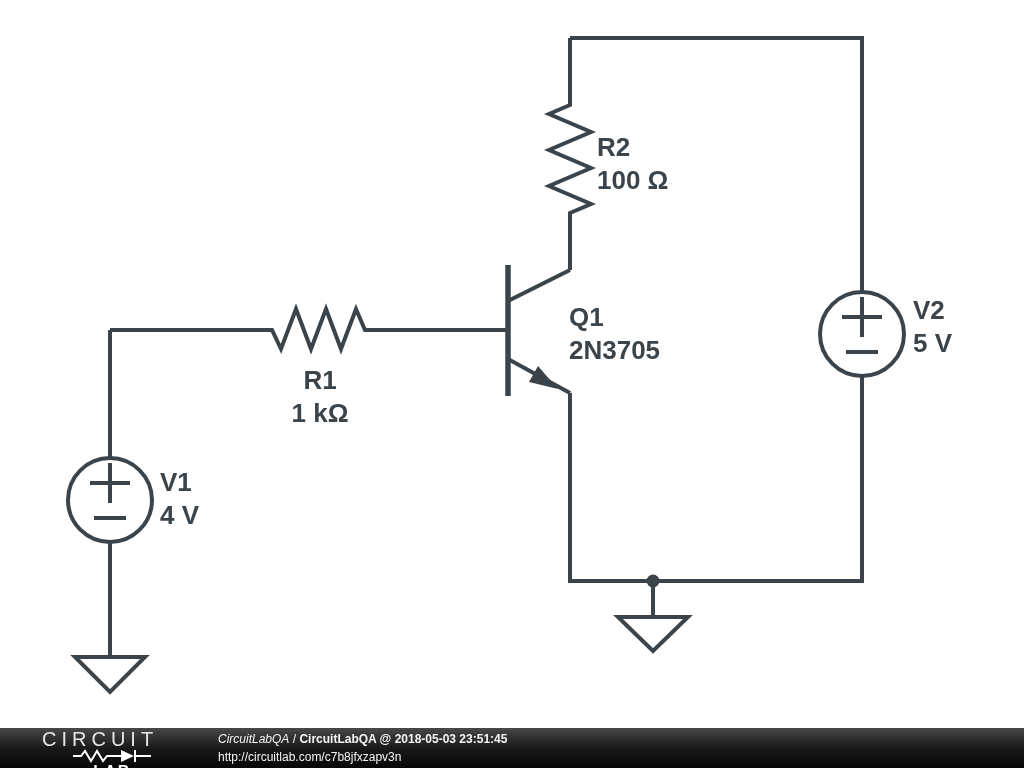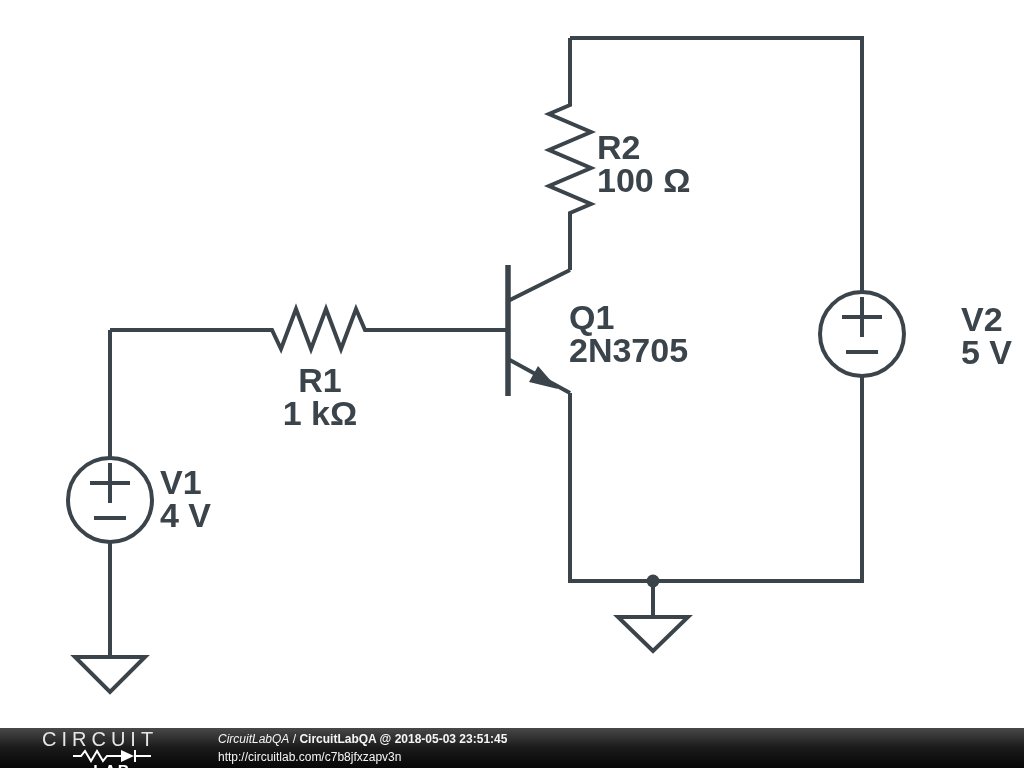--- a/index.html
+++ b/index.html
@@ -4,21 +4,21 @@
 <style>
   html,body{margin:0;padding:0;}
   body{
     width:1024px;height:768px;position:relative;background:#ffffff;
     font-family:"Liberation Sans",sans-serif;overflow:hidden;
   }
   .canvas{position:absolute;inset:0;}
   svg.schem{position:absolute;left:0;top:0;}
   .lbl{
     position:absolute;color:#3b444b;font-weight:bold;
-    font-size:34px;line-height:33px;white-space:nowrap;
+    font-size:26px;line-height:33px;white-space:nowrap;
   }
   .lbl.center{text-align:center;}
   
   .footer{
     position:absolute;left:0;top:728px;width:1024px;height:44px;
     background:linear-gradient(180deg,#484848 0%,#1a1a1a 45%,#030303 100%);
     color:#f5f5f5;
   }
   .logo{position:absolute;left:42px;top:2px;width:140px;}
   .logo-top{
@@ -82,21 +82,21 @@
   <div class="lbl center" style="left:270px;top:364px;width:100px;">
     <div>R1</div>
     <div>1 kΩ</div>
   </div>
 
   <div class="lbl" style="left:160px;top:466px;">
     <div>V1</div>
     <div>4 V</div>
   </div>
 
-  <div class="lbl" style="left:913px;top:303px;margin-left:48px;">
+  <div class="lbl" style="left:913px;top:294px;">
     <div>V2</div>
     <div>5 V</div>
   </div>
 
   <div class="footer">
     <div class="logo">
       <div class="logo-top">CIRCUIT</div>
       <div class="logo-row">
         <svg width="78" height="14" viewBox="0 0 78 14">
           <g stroke="#ffffff" stroke-width="2" fill="none">

